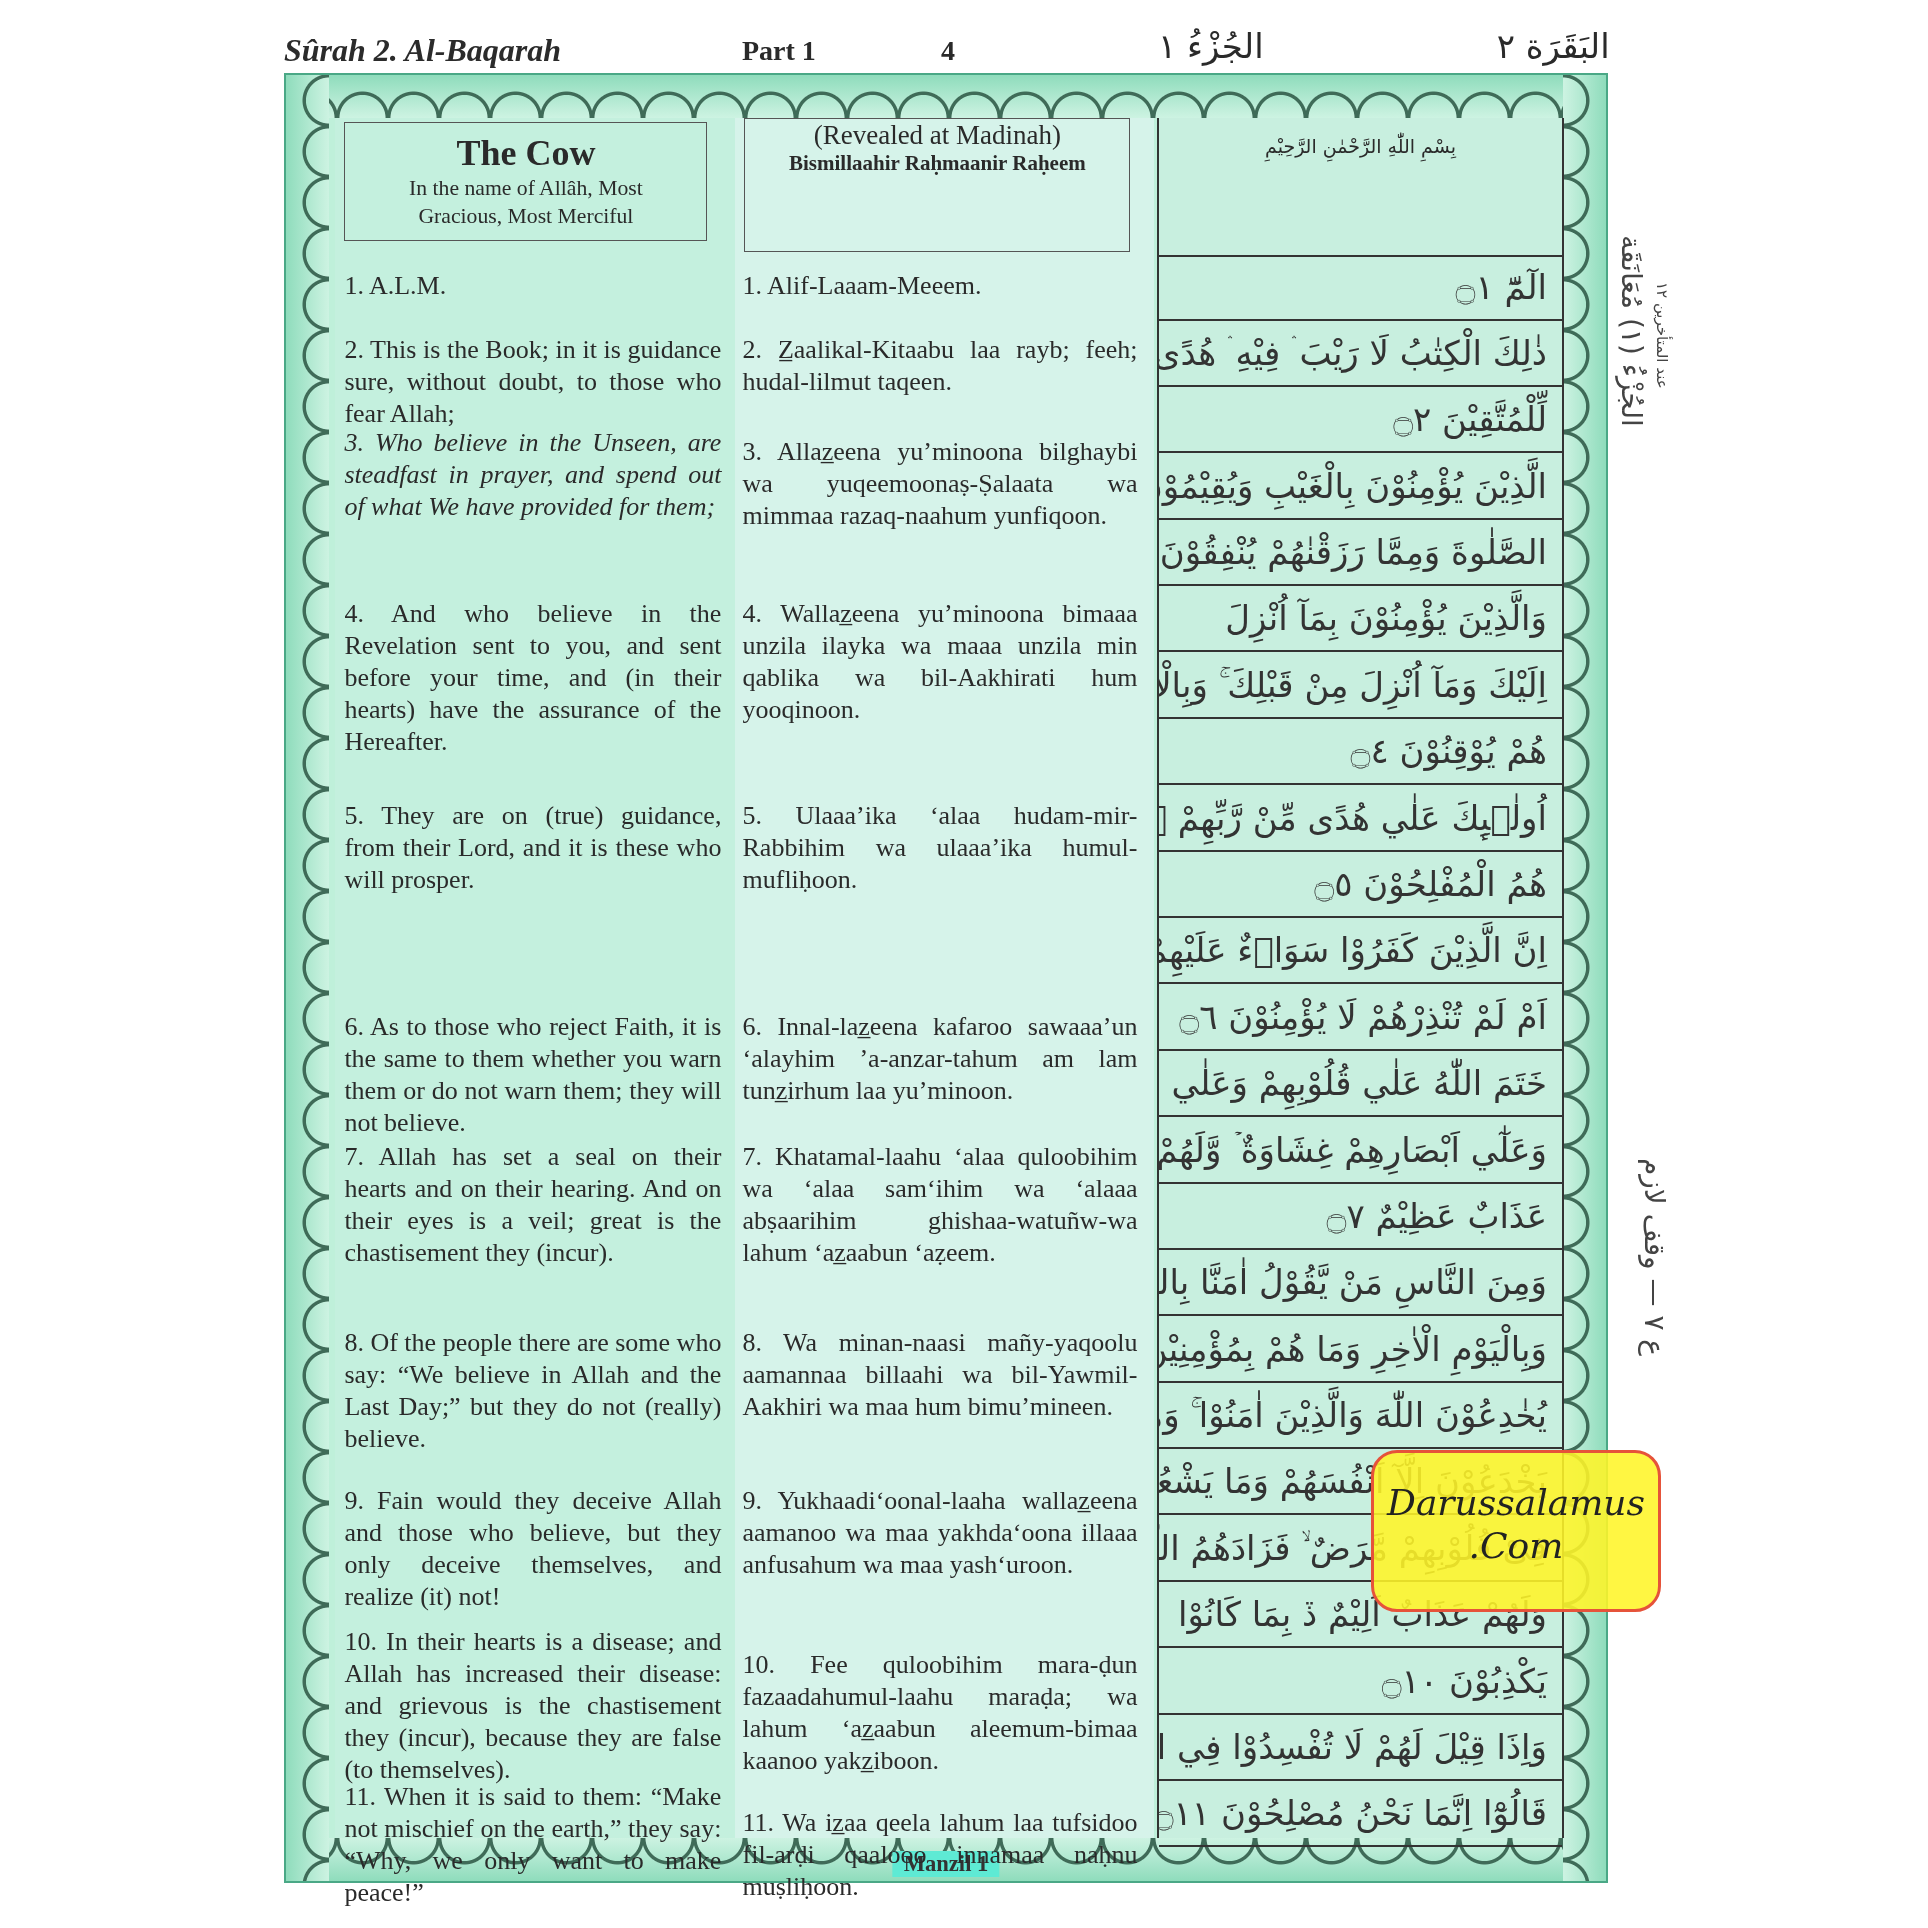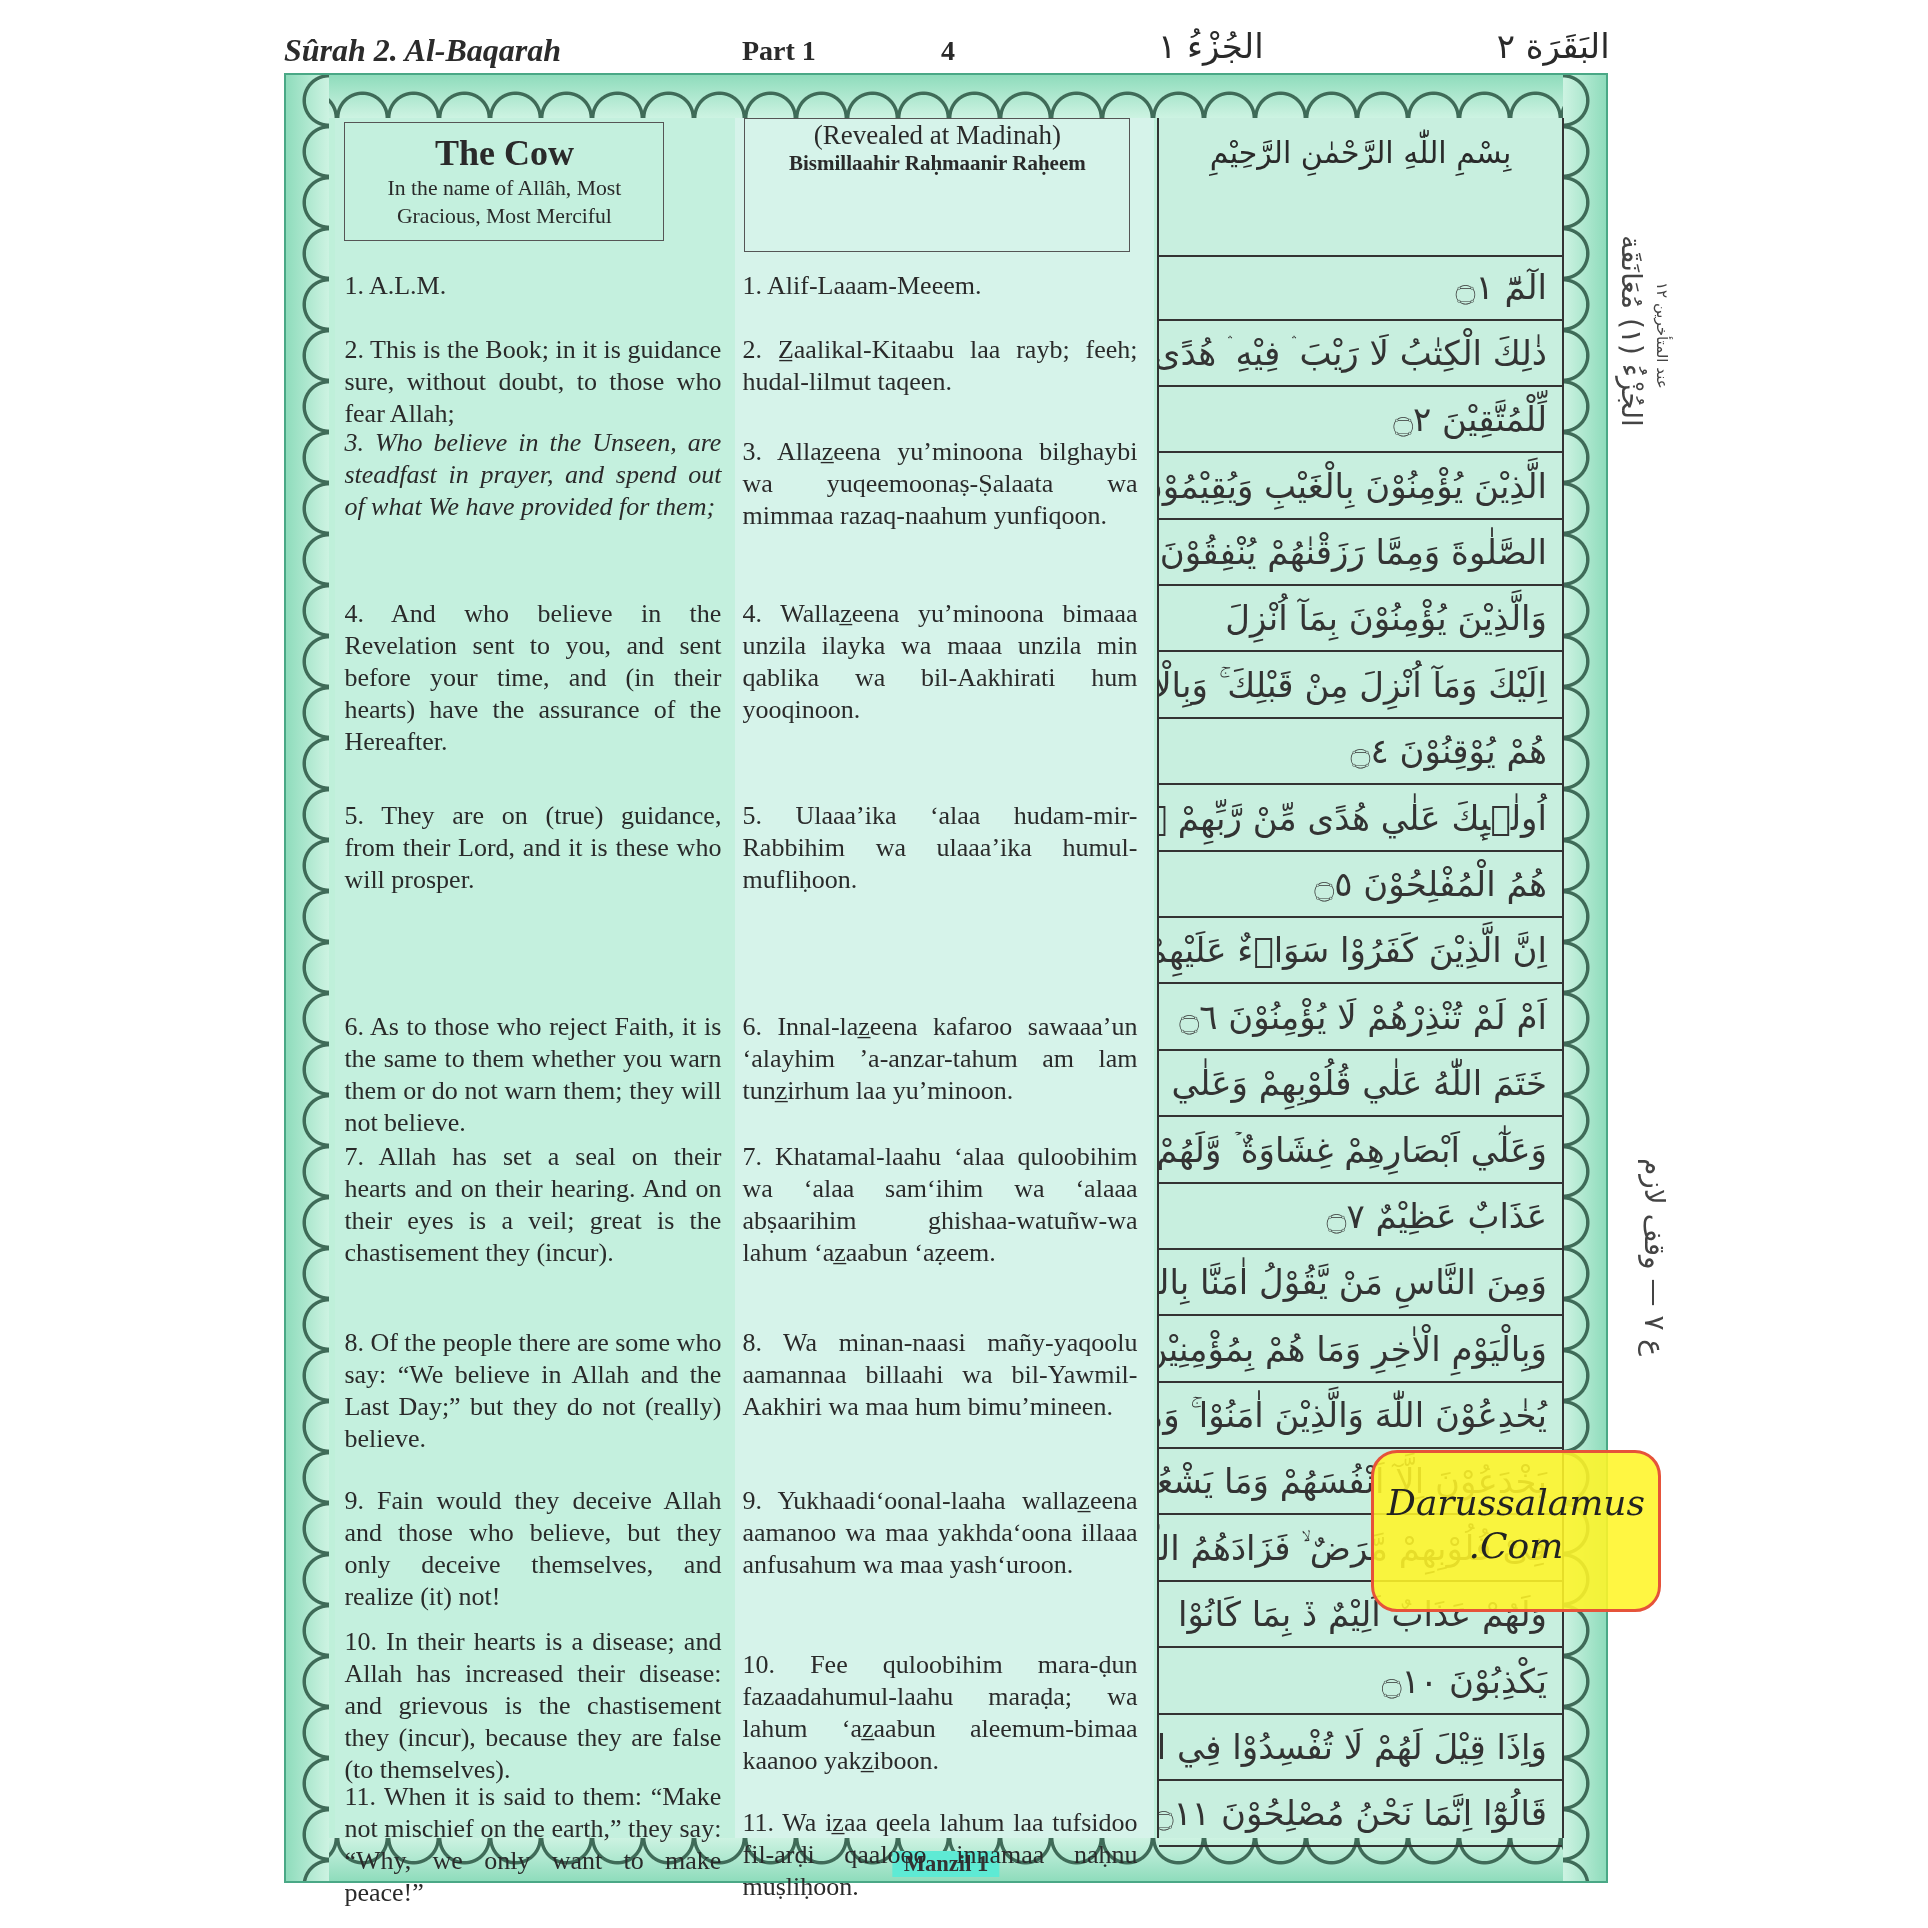--- a/index.html
+++ b/index.html
@@ -22,32 +22,32 @@
       radial-gradient(circle at 100% 50%, transparent 22.6px, #3f6b58 23.5px, #3f6b58 26px, transparent 27px) 0 0/43px 51px repeat-y,
       linear-gradient(90deg,#8fdcbc,#cdf3e2);}
   .border-left{left:0;}
   .border-right{right:0;transform:scaleX(-1);}
   .manzil{position:absolute;left:50%;bottom:3.8px;transform:translateX(-50%);background:#5eead4;padding:0 11.3px;font-weight:bold;font-size:22.6px;color:#333;margin-top:23px;}
   .inner{position:absolute;left:49px;top:43px;right:49px;bottom:43px;}
   .col-en{position:absolute;left:0;top:0;width:400px;height:100%;background:#c4f0de;}
   .col-tr{position:absolute;left:400px;top:0;width:419px;height:100%;background:#d6f3ea;}
   .col-ar{position:absolute;left:822px;top:0;width:407px;height:100%;background:#c8efdf;border-left:2.8px solid #333;border-right:2.8px solid #333;box-sizing:border-box;}
   .hbox{position:absolute;border:1.9px solid #555;box-sizing:border-box;text-align:center;}
-  .hbox1{left:9.4px;top:3.8px;width:320px;height:119px;}
+  .hbox1{left:9.4px;top:3.8px;width:363px;height:119px;}
   .hbox2{left:9.4px;top:0px;width:386px;height:134px;}
   .hb-title{font-weight:bold;font-size:36px;margin-top:9.4px;}
   .hb-sub{font-size:21.7px;line-height:28px;}
   .hb-sub2{font-size:27px;line-height:32px;}
   .hb-bism{font-weight:bold;font-size:21px;}
   .verse{position:absolute;left:9.4px;width:377px;font-size:26px;line-height:32px;text-align:justify;}
   .col-tr .verse{left:7.5px;width:395px;}
   .ar-row{position:absolute;left:0;right:0;border-bottom:2.8px solid #333;direction:rtl;font-family:"DejaVu Sans",sans-serif;font-size:34px;color:#333;padding-right:15px;box-sizing:border-box;display:flex;align-items:center;white-space:nowrap;overflow:hidden;}
   .ar-head{position:absolute;left:0;right:0;top:0;height:137px;border-bottom:2.8px solid #333;text-align:center;font-family:"DejaVu Sans",sans-serif;direction:rtl;}
   .ar-head .t1{font-size:34px;margin-top:13px;}
-  .ar-head .t2{font-size:30px;margin-top:17px;}
+  .ar-head .t2{font-size:19px;margin-top:17px;}
   .margin-note{position:absolute;font-family:"DejaVu Sans",sans-serif;font-size:28px;color:#444;writing-mode:vertical-rl;}
   .watermark{position:absolute;left:1371px;top:1450px;width:290px;height:162px;background:rgba(255,245,40,0.88);border:3.8px solid #e6533a;border-radius:26px;box-sizing:border-box;text-align:center;font-family:"DejaVu Serif",serif;font-style:italic;font-size:36px;line-height:43px;color:#222;padding-top:28px;}
 </style>
 </head>
 <body>
 
 <div class="page-header">
   <span class="ph-surah">Sûrah 2. Al-Baqarah</span>
   <span class="ph-part">Part 1</span>
   <span class="ph-num">4</span>

